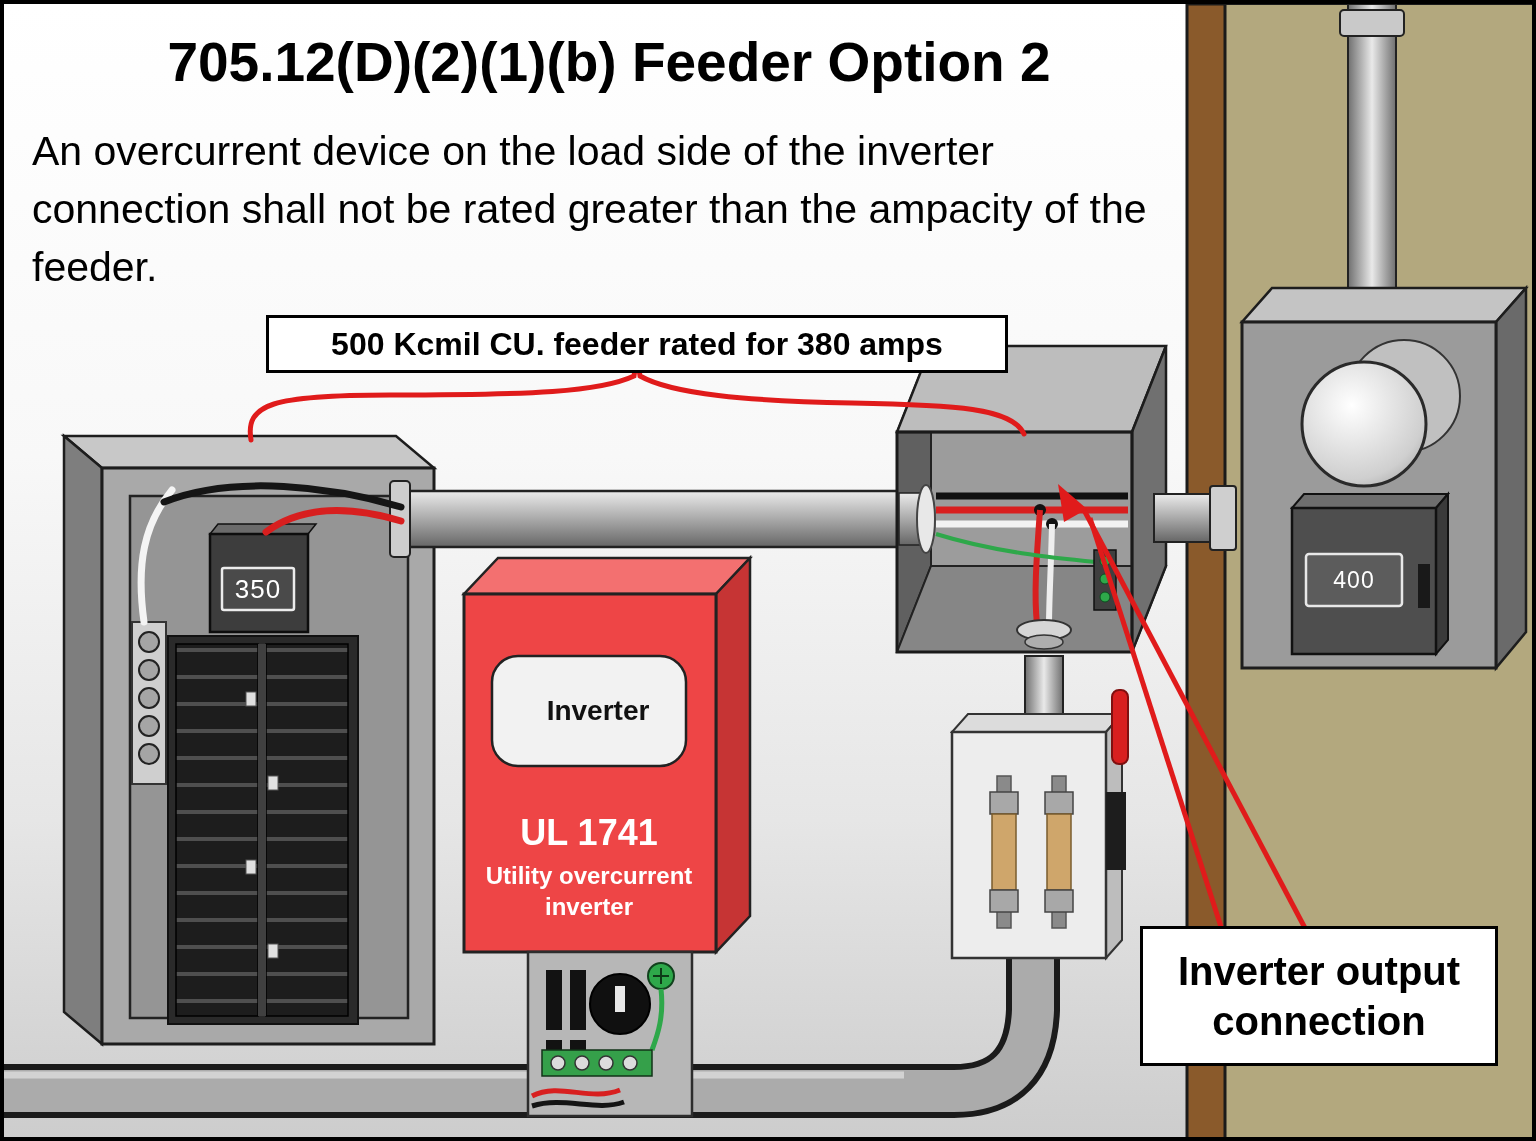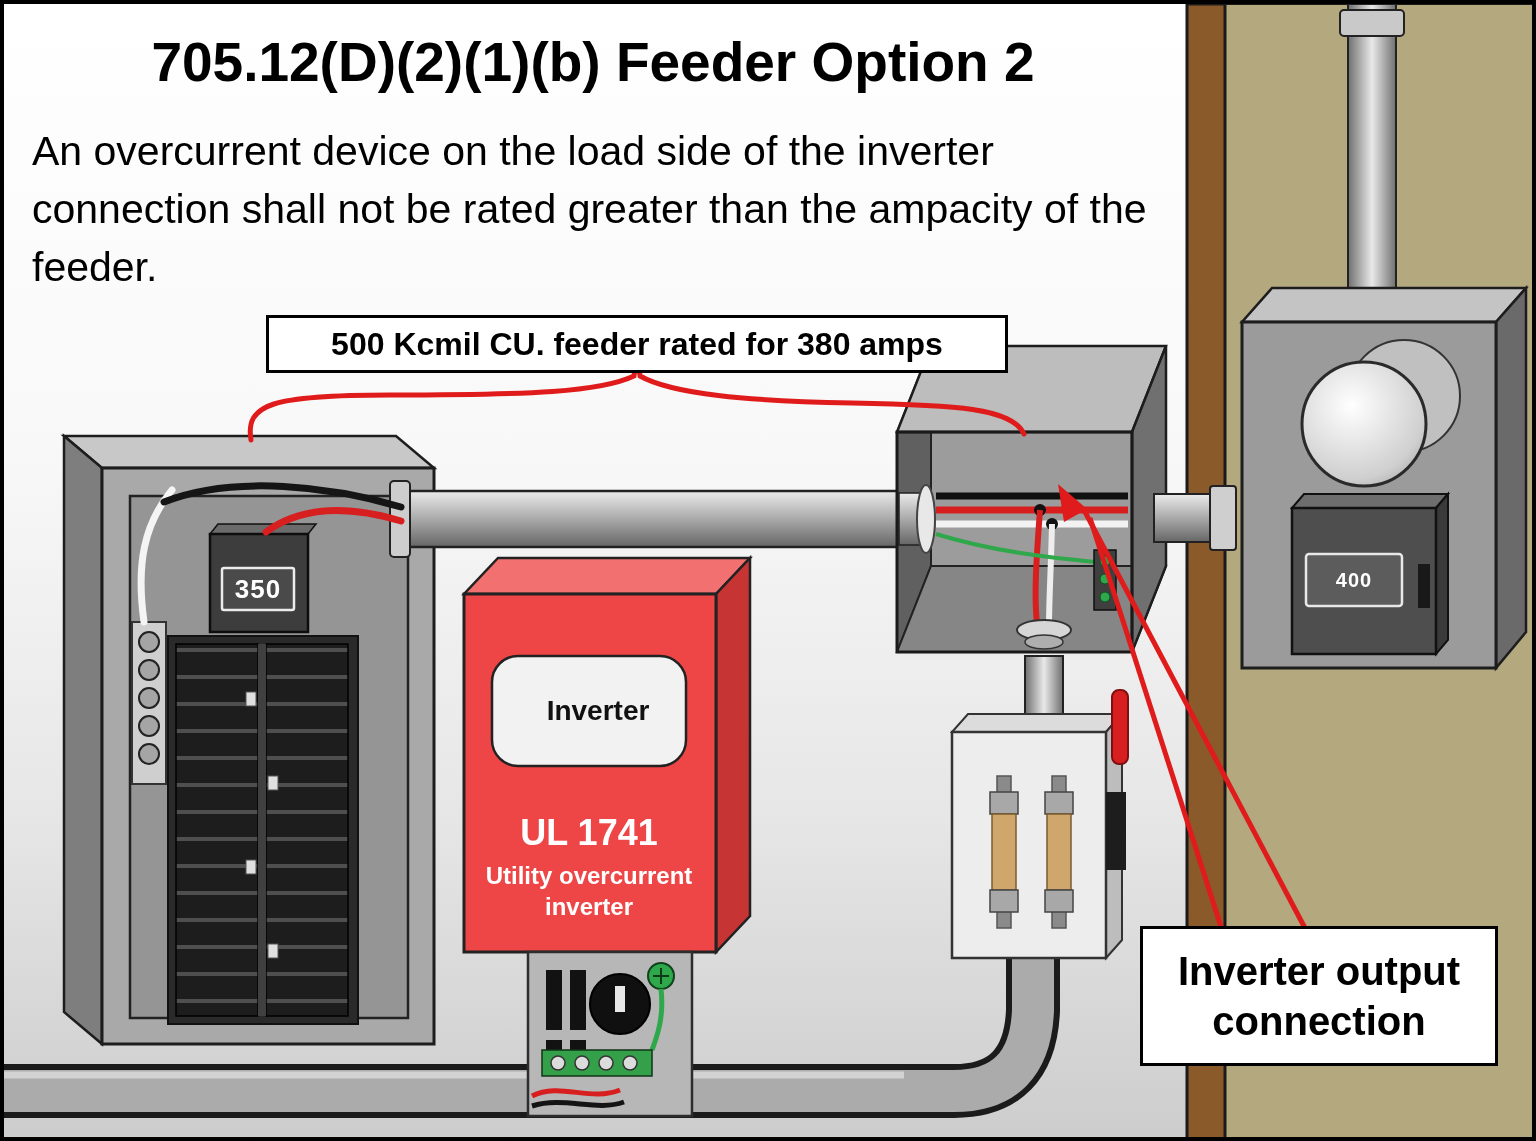--- a/index.html
+++ b/index.html
@@ -3,31 +3,31 @@
 <meta charset="utf-8">
 <style>
   html,body{margin:0;padding:0;background:#ffffff;}
   #canvas{
     position:relative;width:1536px;height:1141px;box-sizing:border-box;
     border:4px solid #000;overflow:hidden;
     background:linear-gradient(180deg,#ffffff 0%,#f8f8f8 40%,#e6e6e6 72%,#cdcdcd 100%);
     font-family:"Liberation Sans",sans-serif;
   }
   #scene{position:absolute;left:0;top:0;}
-  .title{position:absolute;left:4px;top:26px;width:1170px;text-align:center;
+  .title{position:absolute;left:20px;top:26px;width:1170px;text-align:center;
     font-size:55px;font-weight:bold;color:#000;}
   .desc{position:absolute;left:28px;top:118px;width:1165px;font-size:41px;
     line-height:1.42;color:#000;}
   .callout{position:absolute;background:#fff;border:3px solid #000;box-sizing:border-box;
     font-weight:bold;color:#000;display:flex;align-items:center;justify-content:center;text-align:center;}
   .feeder-label{left:262px;top:295px;width:742px;height:58px;font-size:32px;white-space:nowrap;margin-top:16px;}
   .output-label{left:1136px;top:922px;width:358px;height:140px;font-size:40px;line-height:1.25;padding:0 10px;}
-  .plate-text{position:absolute;color:#fff;font-weight:bold;text-align:center;letter-spacing:1px;}
+  .plate-text{position:absolute;color:#fff;font-weight:normal;text-align:center;letter-spacing:1px;}
   .t350{left:218px;top:564px;width:72px;height:42px;line-height:42px;font-size:26px;}
-  .t400{left:1302px;top:550px;width:96px;height:52px;line-height:52px;font-size:20px;text-align:center;}
+  .t400{left:1302px;top:550px;width:96px;height:52px;line-height:52px;font-size:23px;text-align:center;}
   .inv-name{position:absolute;left:488px;top:652px;width:212px;height:110px;line-height:110px;
     text-align:center;font-size:28px;font-weight:bold;color:#111;}
   .inv-ul{position:absolute;left:470px;top:808px;width:230px;text-align:center;
     font-size:36px;font-weight:bold;color:#fff;}
   .inv-type{position:absolute;left:453px;top:856px;width:264px;text-align:center;
     font-size:24px;font-weight:bold;color:#fff;line-height:1.3;}
 </style>
 </head>
 <body>
 

